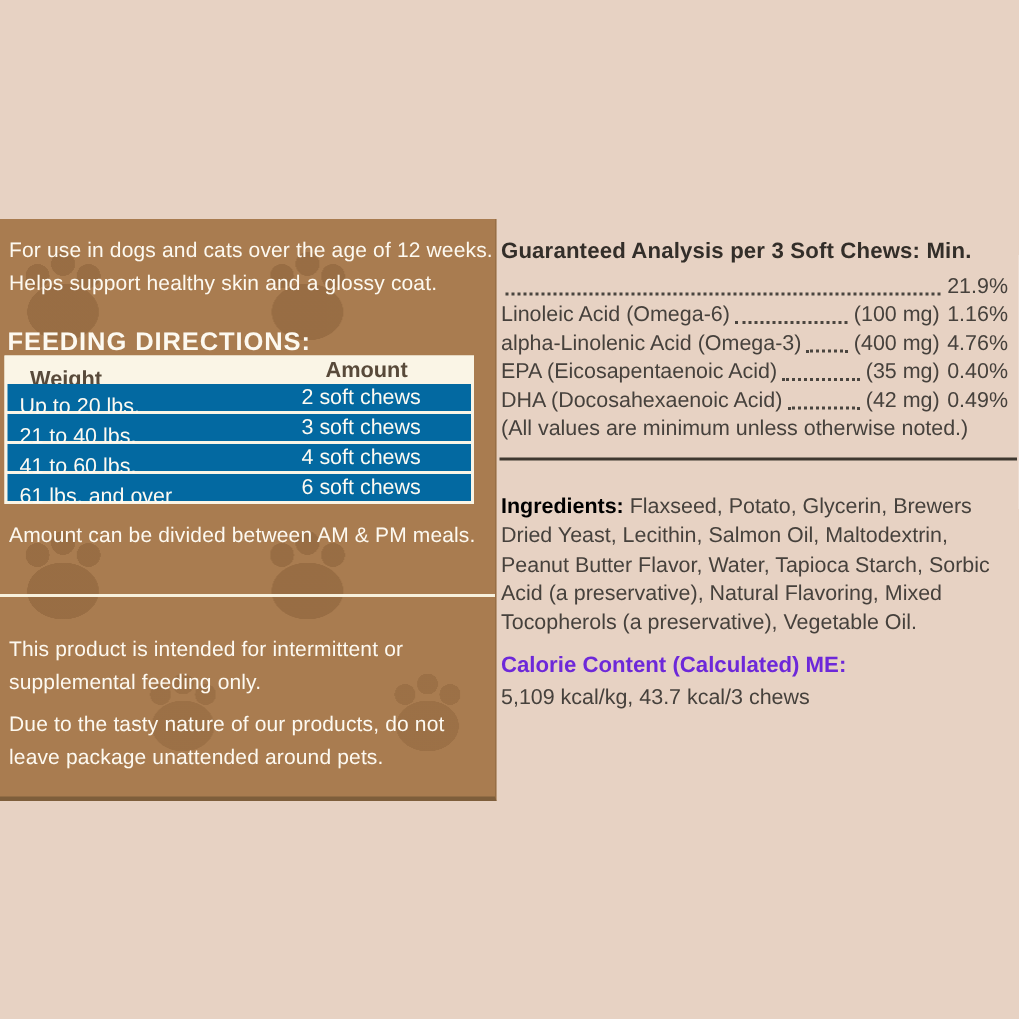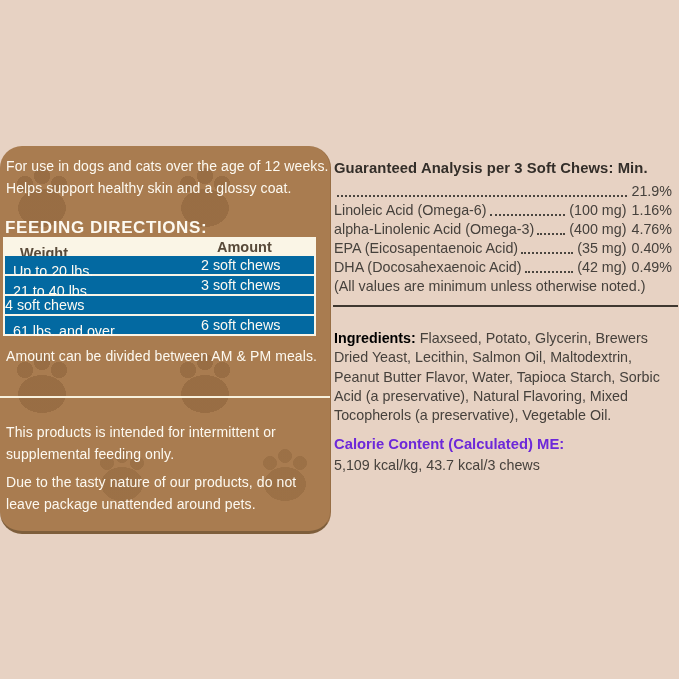--- a/index.html
+++ b/index.html
@@ -19,21 +19,20 @@
     background-image:
       radial-gradient(ellipse 24px 19px at 42px 62px, rgba(125,85,47,.38) 99%, transparent 100%),
       radial-gradient(circle 8px at 25px 38px,  rgba(125,85,47,.38) 99%, transparent 100%),
       radial-gradient(circle 8px at 42px 30px,  rgba(125,85,47,.38) 99%, transparent 100%),
       radial-gradient(circle 8px at 59px 38px,  rgba(125,85,47,.38) 99%, transparent 100%),
       radial-gradient(ellipse 21px 17px at 122px 152px, rgba(125,85,47,.30) 99%, transparent 100%),
       radial-gradient(circle 7px at 107px 131px, rgba(125,85,47,.30) 99%, transparent 100%),
       radial-gradient(circle 7px at 122px 124px, rgba(125,85,47,.30) 99%, transparent 100%),
       radial-gradient(circle 7px at 137px 131px, rgba(125,85,47,.30) 99%, transparent 100%);
     background-size:163px 186px;
-    border-radius:22px;
   }
   .lp-intro{position:absolute;left:6px;top:10px;font-size:14px;line-height:21.5px;letter-spacing:.1px;white-space:nowrap;}
   .lp-heading{position:absolute;left:5px;top:72px;margin:0;font-size:17px;font-weight:bold;letter-spacing:.6px;}
 
   .ftable{
     position:absolute;left:3px;top:91px;width:313px;box-sizing:border-box;
     background:#faf5e6;border:2px solid #faf5e6;
     display:flex;flex-direction:column;gap:2px;
   }
   .ft-row{display:flex;align-items:center;height:18px;background:#0369a1;font-size:14.3px;color:#fdfaf2;}
@@ -85,33 +84,34 @@
       </div>
       <div class="ft-row">
         <div class="ft-cell-w">Up to 20 lbs.</div>
         <div class="ft-cell-a">2 soft chews</div>
       </div>
       <div class="ft-row">
         <div class="ft-cell-w">21 to 40 lbs.</div>
         <div class="ft-cell-a">3 soft chews</div>
       </div>
       <div class="ft-row">
+        <div class="ft-cell-w">41 to 60 lbs.</div>
         <div class="ft-cell-a">4 soft chews</div>
       </div>
       <div class="ft-row">
         <div class="ft-cell-w">61 lbs. and over</div>
         <div class="ft-cell-a">6 soft chews</div>
       </div>
     </div>
 
     <div class="lp-note">Amount can be divided between AM &amp; PM meals.</div>
 
     <div class="lp-divider"></div>
 
-    <p class="lp-para1">This products is intended for intermittent or supplemental feeding only.</p>
+    <p class="lp-para1">This product is intended for intermittent or supplemental feeding only.</p>
     <p class="lp-para2">Due to the tasty nature of our products, do not leave package unattended around pets.</p>
   </section>
 
   <section class="right-panel">
 
     <h2 class="ga-heading">Guaranteed Analysis per 3 Soft Chews: Min.</h2>
 
     <div class="ga-row">
       <span class="ga-leader"></span>
 

